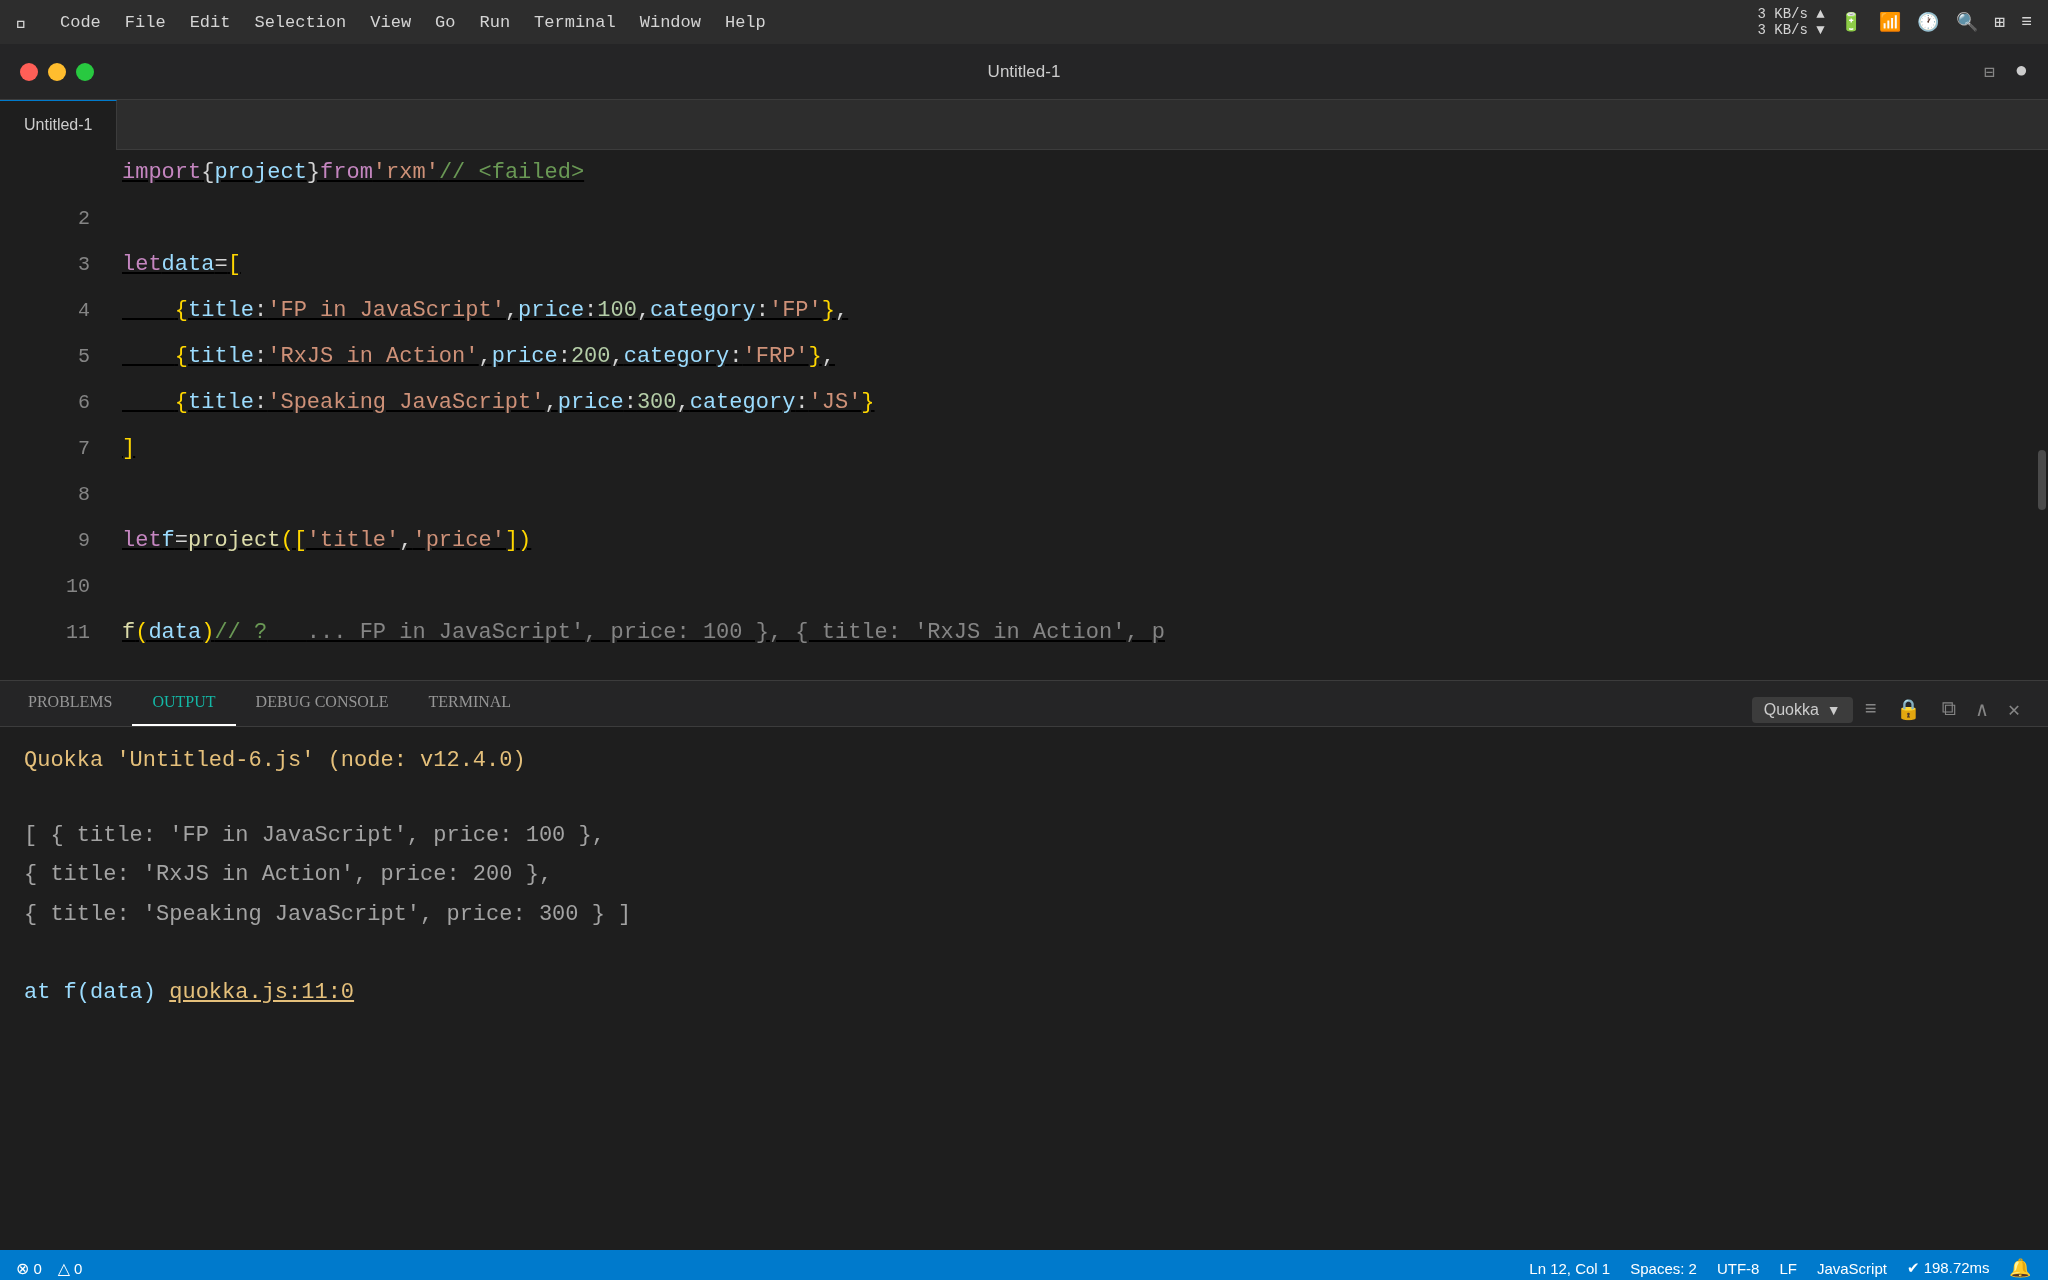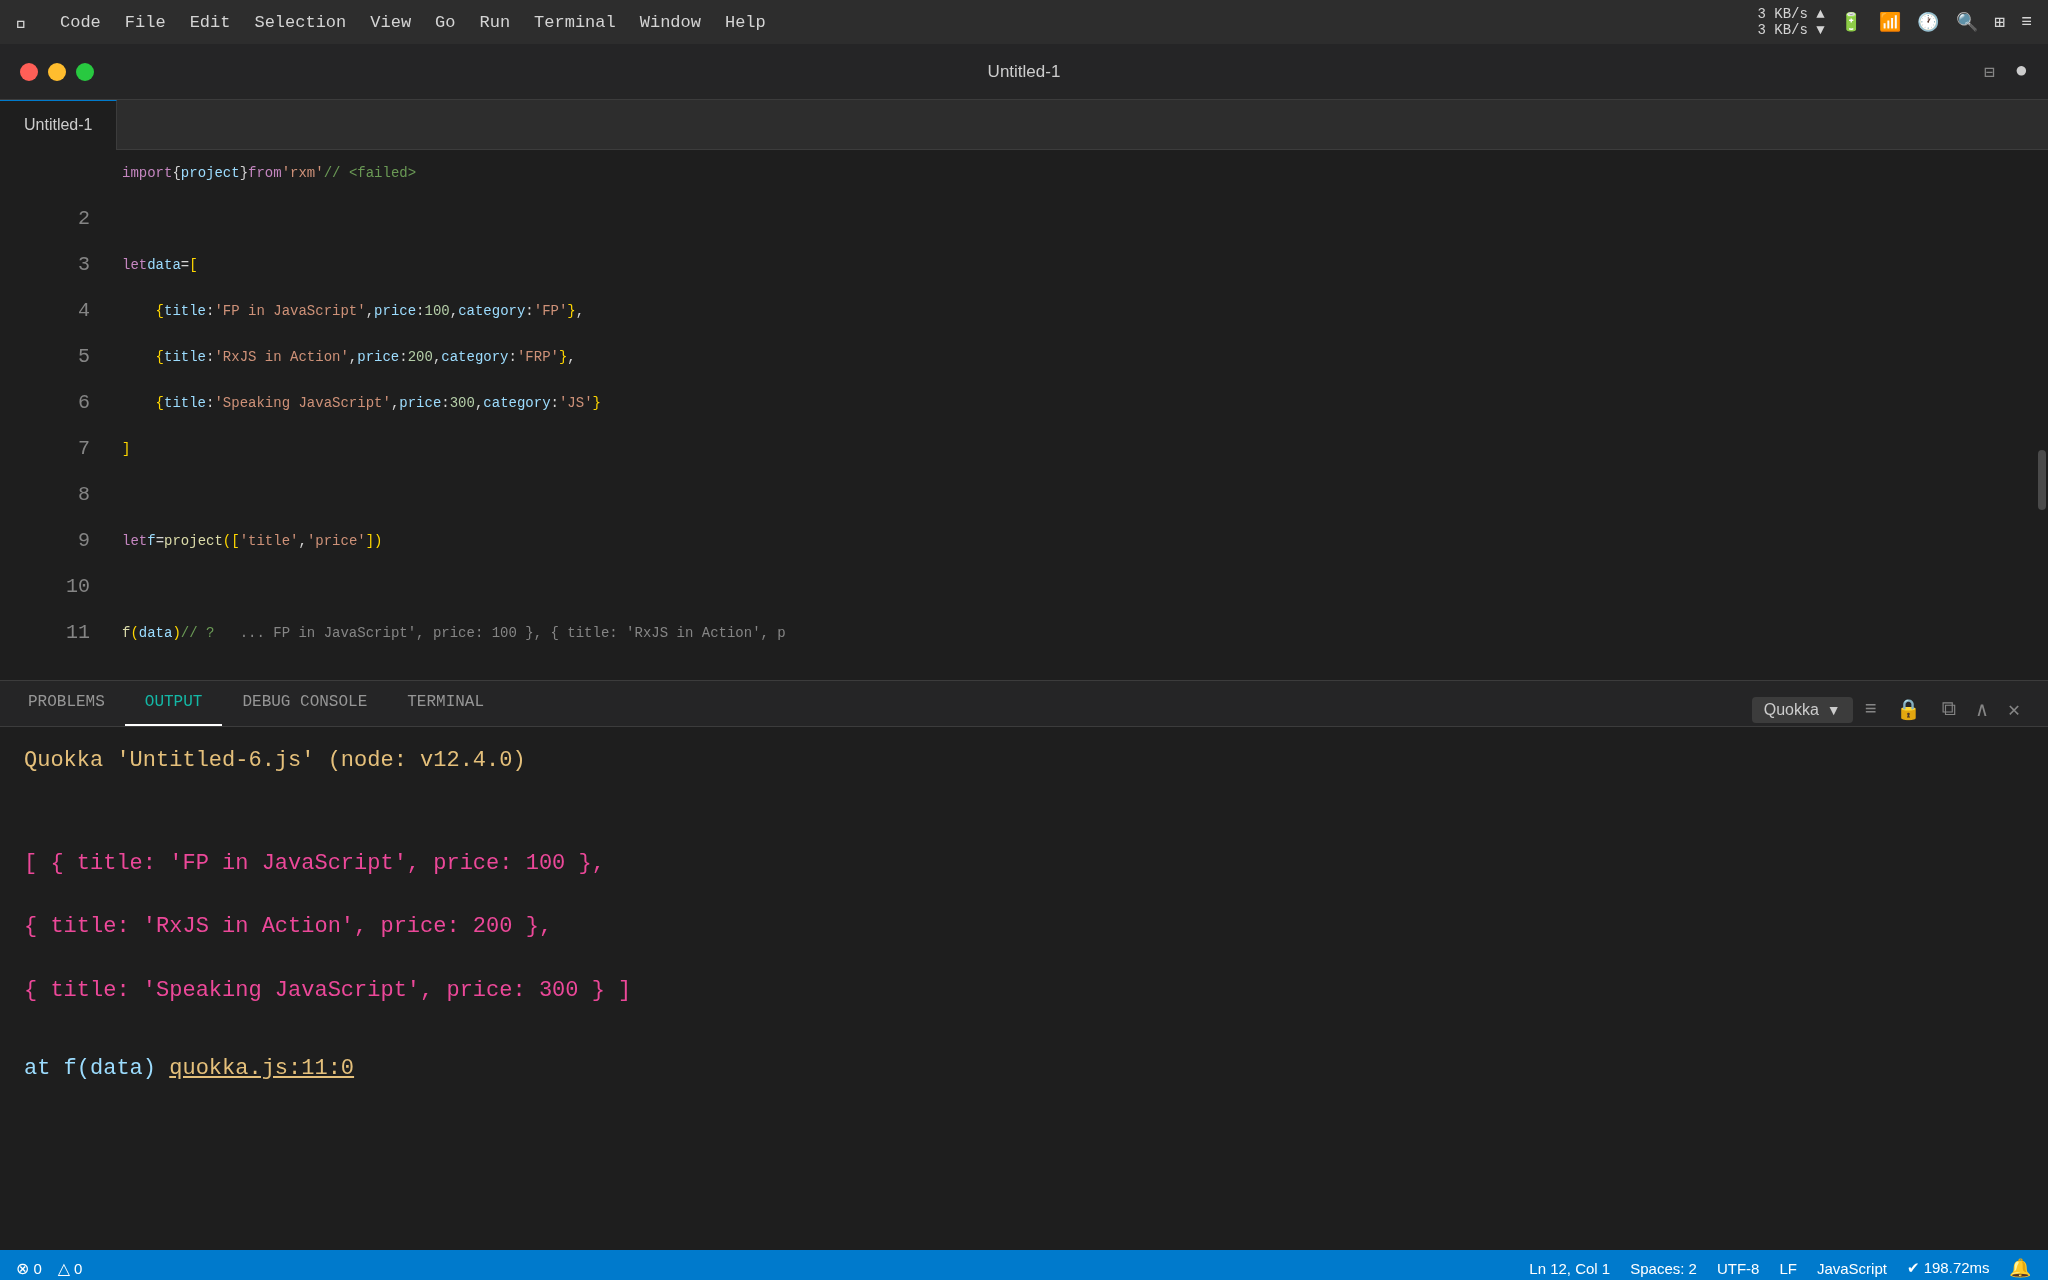--- a/index.html
+++ b/index.html
@@ -148,25 +148,26 @@
     .code-area {
       flex: 1;
       padding-left: 12px;
       padding-top: 0;
       overflow: hidden;
     }
 
     .code-line {
       height: 46px;
       line-height: 46px;
-      font-size: 14px;
+      font-size: 22px;
       white-space: nowrap;
       display: flex;
       align-items: flex-end;
       position: relative;
+      text-decoration: underline;
     }
 
     
     .kw { color: #c586c0; } 
     .var-name { color: #9cdcfe; } 
     .bracket { color: #ffd700; } 
     .key { color: #9cdcfe; } 
     .colon { color: #d4d4d4; }
     .str { color: #ce9178; } 
     .num { color: #b5cea8; } 
@@ -193,21 +194,21 @@
       border-bottom: 1px solid #3c3c3c;
       padding-left: 8px;
     }
 
     .panel-tab {
       height: 46px;
       padding: 0 20px;
       display: flex;
       align-items: center;
       font-size: 16px;
-      font-family: Liberation Mono, monospace;
+      font-family: Liberation Serif, serif;
       color: #969696;
       cursor: pointer;
       border-bottom: 2px solid transparent;
       text-align: right;
     }
 
     .panel-tab.active {
       color: #14b8a6;
       border-bottom: 2px solid #ffffff;
     }
@@ -247,23 +248,22 @@
       font-family: 'Menlo', 'Monaco', 'Courier New', monospace;
       line-height: 1.6;
     }
 
     .quokka-header {
       color: #e5c07b;
       margin-bottom: 20px;
     }
 
     .output-line {
-      color: #ec4899;
+      color: #a3a3a3;
       margin-bottom: 4px;
-      margin-top: 28px;
     }
 
     .output-at {
       color: #9cdcfe;
       margin-top: 43px;
     }
 
     .output-quokka-link {
       color: #e5c07b;
       text-decoration: underline;

